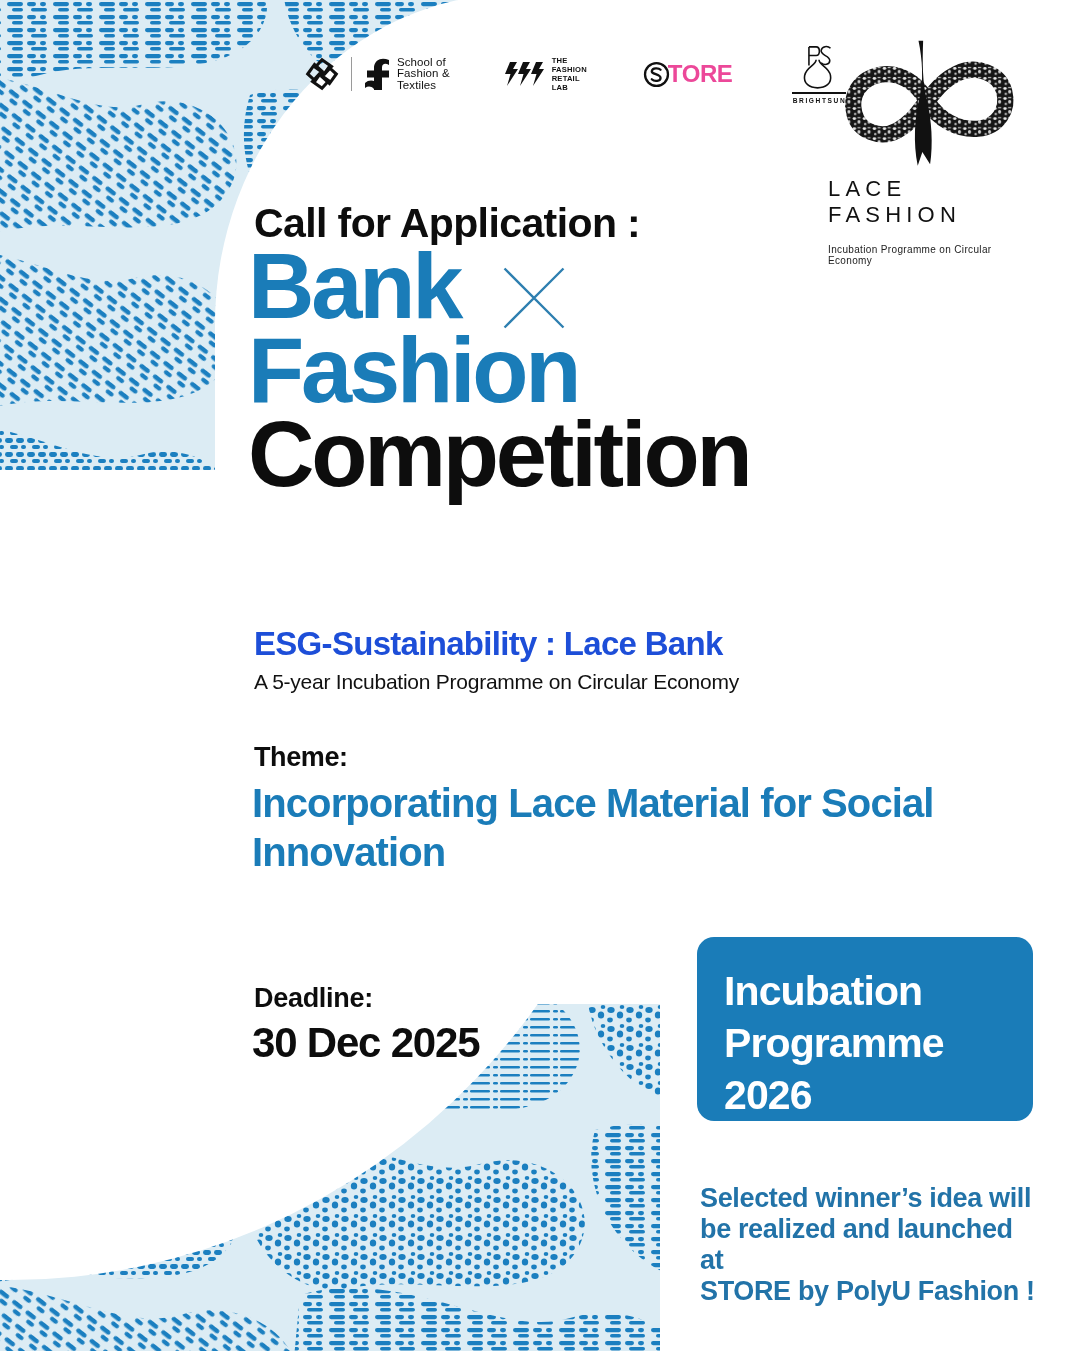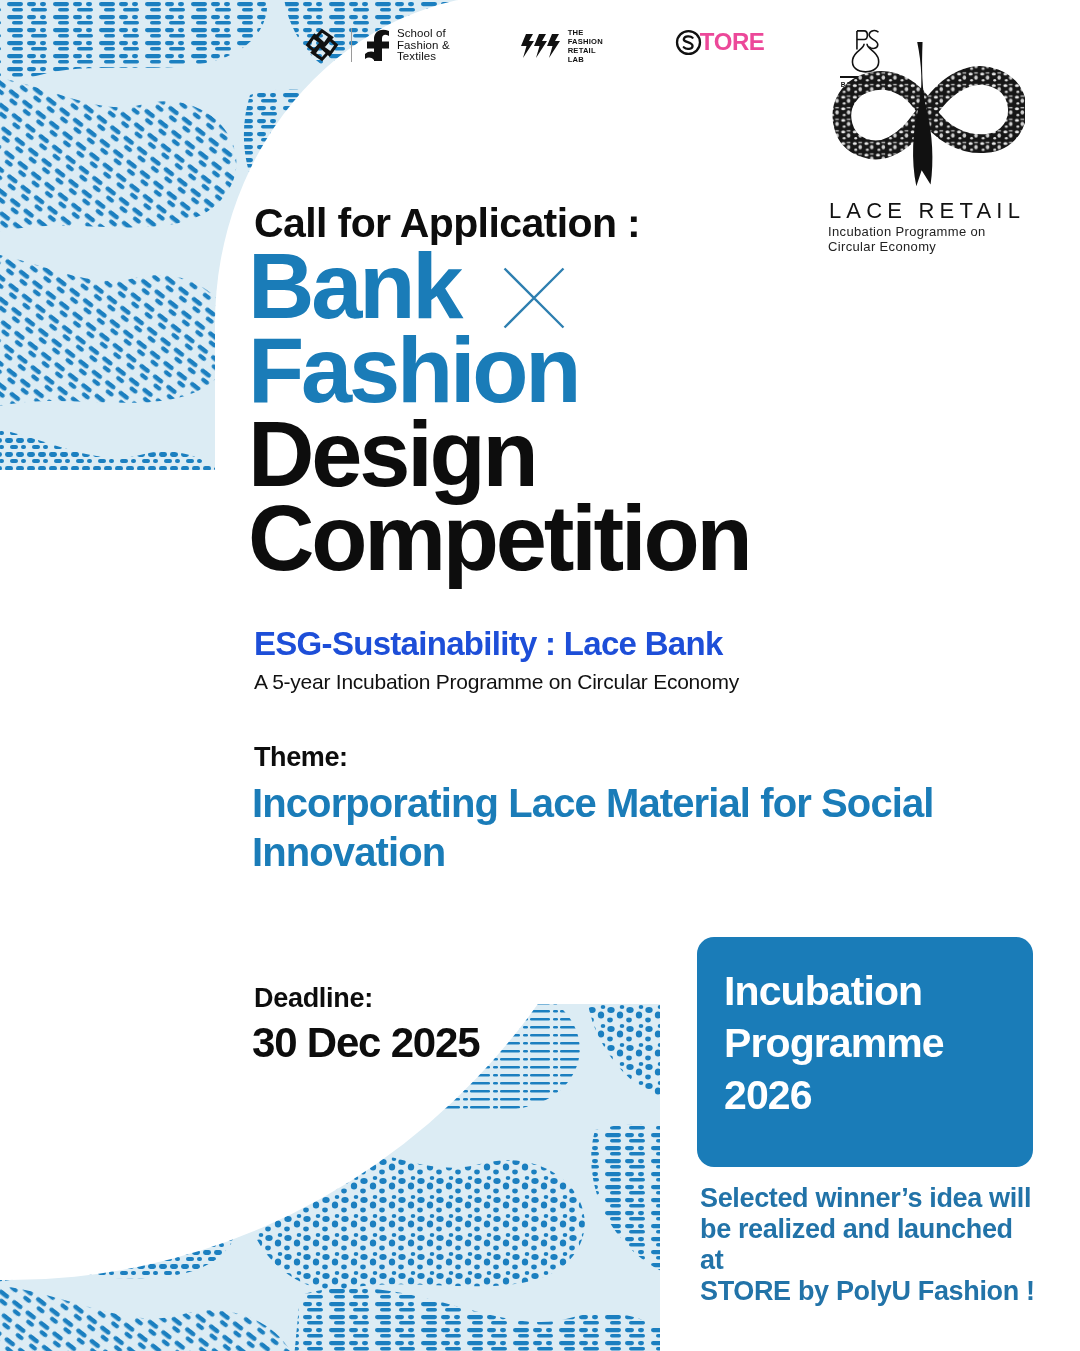--- a/index.html
+++ b/index.html
@@ -45,24 +45,24 @@
     position:absolute;
     left:-620px; top:470px;
     width:1290px; height:810px;
     background:#ffffff;
     border-bottom-right-radius:660px 690px;
   }
 
   
   .logo-row{
     position:absolute;
-    left:305px; top:28px;
+    left:305px; top:40px;
     width:740px; height:68px;
-    display:flex; align-items:flex-start;
-    gap:16px;
+    display:flex; align-items:center;
+    gap:0px;
   }
   .logo{ display:flex; align-items:center; }
 
   .polyu-mark{ width:34px;height:34px; }
   .polyu-div{ width:1px;height:34px;background:#9a9a9a;margin:0 12px; }
   .polyu-f{ width:26px;height:34px; }
   .polyu-txt{
     font-size:11.5px;line-height:11.5px;font-weight:400;color:#111;
     margin-left:7px; white-space:pre-line; letter-spacing:.1px;
   }
@@ -87,22 +87,22 @@
     left:828px; top:36px;
     width:198px; height:230px;
     display:flex;flex-direction:column;align-items:center;
   }
   .ls-mark{ width:196px;height:158px; }
   .ls-name{
     font-size:22px;font-weight:400;letter-spacing:5.2px;color:#111;
     margin-top:4px;
   }
   .ls-sub{
-    font-size:13px;font-weight:400;letter-spacing:.35px;color:#222;
-    margin-top:0;
+    font-size:10px;font-weight:400;letter-spacing:.35px;color:#222;
+    margin-top:16px;
   }
 
   .call{
     position:absolute; left:254px; top:200px;
     font-size:41px; font-weight:700; color:#0d0d0d;
     letter-spacing:-0.6px;
   }
   .big{
     position:absolute; left:248px; top:244px;
     font-size:92px; line-height:84px;
@@ -141,21 +141,21 @@
   }
   .deadline-val{
     position:absolute; left:252px; top:1019px;
     font-size:42px; font-weight:700; color:#0d0d0d; letter-spacing:-1.2px;
   }
 
   
   .blue-box{
     position:absolute;
     left:697px; top:937px;
-    width:336px; height:230px;
+    width:336px; height:184px;
     background:#1a7cb8;
     border-radius:17px;
     box-sizing:border-box;
     padding:28px 4px 0 27px;
   }
   .blue-box-txt{
     font-size:41px; line-height:52px; font-weight:700;
     color:#ffffff; letter-spacing:-0.9px;
     white-space:pre-line;
   }
@@ -333,30 +333,29 @@
                C22 124 50 134 72 122
                C92 111 100 96 110 84
                C120 72 130 57 150 48
                C174 37 204 48 210 72
                C216 95 202 118 176 120
                C150 122 124 108 110 84 Z" fill="none" stroke="url(#lacetex)" stroke-width="21" stroke-linejoin="round"></path>
 
       <path d="M105 6 C104 34 104 60 110 84 C116 108 118 140 114 166
                L104 150 L98 168 C92 138 94 106 100 82 C106 58 104 30 99 6 Z" fill="#111"></path>
     </svg>
-    <div class="ls-name">LACE RETAIL</div>
+    <div class="ls-name">LACE FASHION</div>
     <div class="ls-sub">Incubation Programme on Circular Economy</div>
   </div>
 
   <div class="call">Call for Application :</div>
 
   <div class="big">
     <div class="blue">Bank</div>
     <div class="blue">Fashion</div>
-    <div>Design</div>
     <div>Competition</div>
   </div>
 
   <svg class="xmark" viewBox="0 0 60 60">
     <path d="M4 4 L56 56 M56 4 L4 56" stroke="#2e7fb0" stroke-width="2.1" fill="none"></path>
   </svg>
 
   <div class="esg">ESG-Sustainability : Lace Bank</div>
   <div class="esg-sub">A 5-year Incubation Programme on Circular Economy</div>
 

